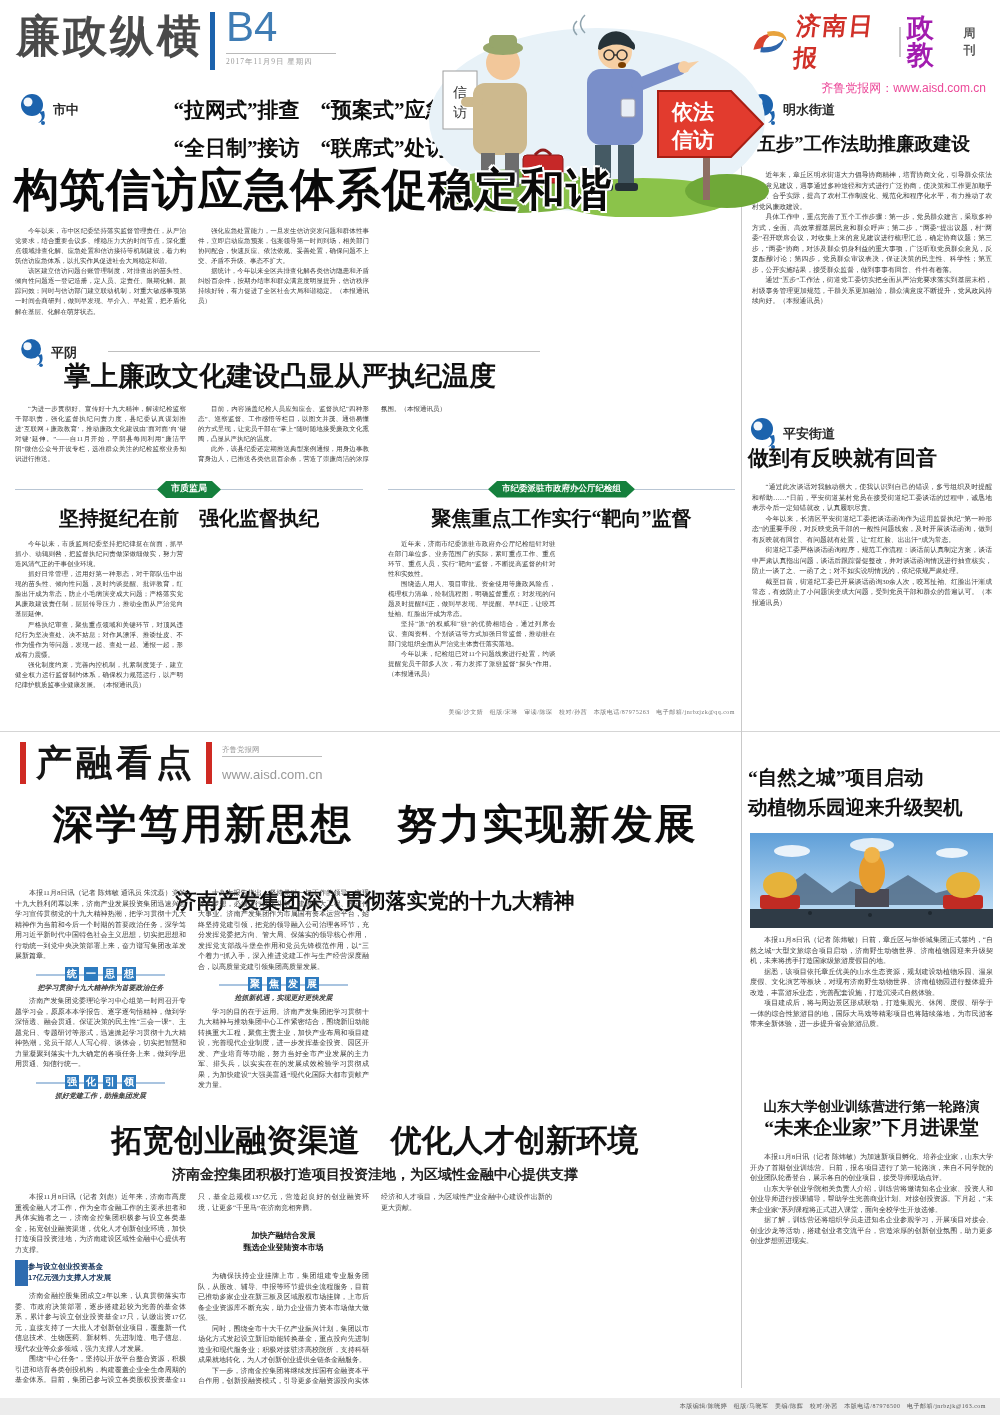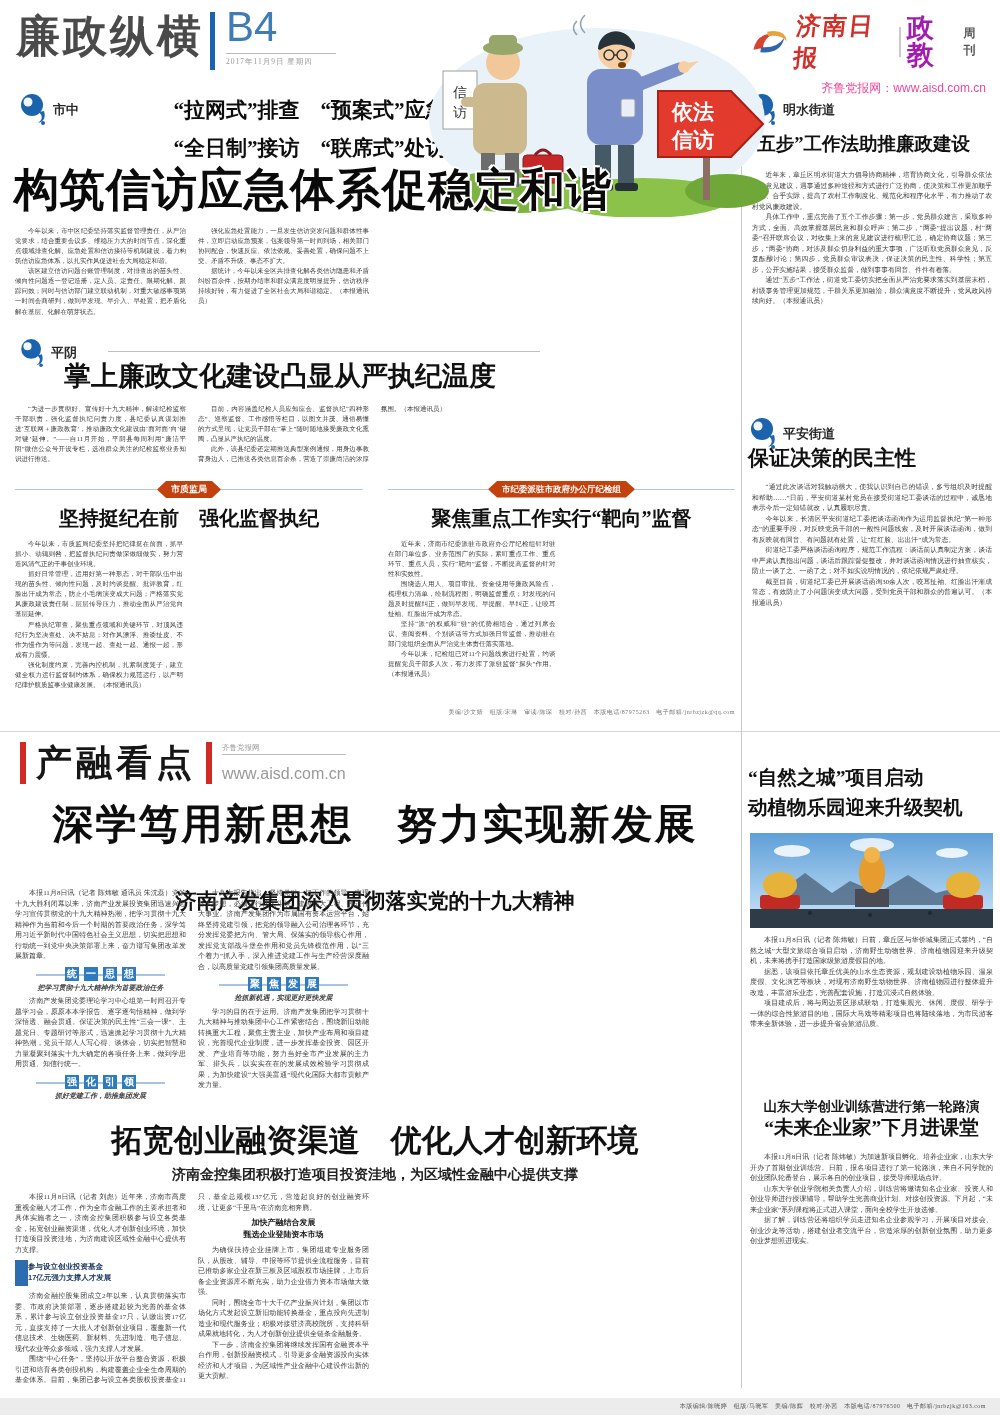--- a/index.html
+++ b/index.html
@@ -31,53 +31,53 @@
                text-shadow:2px 0 0 #fff,-2px 0 0 #fff,0 2px 0 #fff,0 -2px 0 #fff,2px 2px 0 #fff,-2px -2px 0 #fff;}
   .headline-serif{font-weight:bold;color:#111;text-align:center;line-height:1.25;}
   .body-text{color:#3a3a3a;text-align:justify;}
   .body-text p{margin:0;text-indent:2em;}
   .colwrap{column-gap:12px;column-fill:auto;overflow:hidden;}
   .cols-4{column-count:4;}
   .cols-2{column-count:2;}
 
   .tag-row{display:flex;align-items:center;}
   .tag-row .tl{flex:1;height:1px;background:#b9c6d4;}
-  .tag{background:#c2410c;color:#fff;font-family:Liberation Sans, sans-serif;
+  .tag{background:#15803d;color:#fff;font-family:Liberation Mono, monospace;
        font-weight:bold;font-size:9px;line-height:1;padding:4px 14px;white-space:nowrap;
        clip-path:polygon(0 50%,9px 0,calc(100% - 9px) 0,100% 50%,calc(100% - 9px) 100%,9px 100%);}
 
   .boxhead{position:relative;display:flex;justify-content:center;align-items:center;gap:5px;
            margin:5px 0 2px;break-inside:avoid;}
   .boxhead::before{content:"";position:absolute;left:12%;right:12%;top:50%;height:2px;background:#a9c4e0;}
   .boxhead .bx{position:relative;z-index:1;width:14px;height:14px;background:#2e7bbf;color:#fff;
                font-family:"Liberation Sans","DejaVu Sans",sans-serif;font-weight:bold;
                font-size:10px;line-height:14px;text-align:center;}
   .tagline{font-style:italic;font-weight:bold;text-align:center;text-indent:0 !important;
            margin:2px 0 3px !important;color:#444;break-inside:avoid;}
-  .bold-block{break-inside:avoid;margin:4px 0 !important;text-indent:0 !important;}
+  .bold-block{break-inside:avoid;margin:17px 0 !important;text-indent:0 !important;}
   .bold-block p{font-weight:bold;text-align:center;text-indent:0;margin:0;
                 font-family:"Liberation Sans","DejaVu Sans",sans-serif;color:#1a1a1a;}
   .fund-box{display:flex;align-items:center;break-inside:avoid;margin:5px 0;}
   .fund-box .sq{width:13px;height:26px;background:#2e6cb0;flex:0 0 auto;}
   .fund-box .tx p{font-family:"Liberation Sans","DejaVu Sans",sans-serif;font-weight:bold;
                   font-size:7.5px;line-height:1.45;color:#17355c;text-indent:0;margin:0;}
 
   .credits{font-size:6px;color:#777;text-align:right;letter-spacing:.5px;}
   .footer-bar{background:#ececec;height:17px;line-height:17px;text-align:right;
               font-size:6px;color:#555;padding-right:14px;letter-spacing:.5px;}
   .v-divider{border-left:1px solid #c9c9c9;width:0;}
   .h-divider{border-top:1px solid #d5d5d5;height:0;}
 
   .brand-bottom{display:flex;align-items:center;gap:10px;}
   .redbar{width:6px;height:42px;background:#cf2a23;}
   .brand-bottom-title{font-family:"Liberation Sans","DejaVu Sans",sans-serif;font-weight:bold;
                       font-size:36px;color:#161616;letter-spacing:4px;line-height:1;}
   .site-mini{font-family:"Liberation Sans","DejaVu Sans",sans-serif;color:#999;}
   .site-mini .a{font-size:7.5px;border-bottom:1px solid #bbb;padding-bottom:1px;}
-  .site-mini .b{font-size:16px;margin-top:10px;}
+  .site-mini .b{font-size:13px;margin-top:10px;}
 </style>
 </head>
 <body>
 
 <svg width="0" height="0" style="position:absolute">
   <defs>
     <g id="dropicon">
       <circle cx="12" cy="11" r="11" fill="#1c63ad"></circle>
       <circle cx="8" cy="8" r="4.5" fill="#ffffff" opacity="0.95"></circle>
       <path d="M19,18 q6,6 -1,11 q9,-2 6,-12 z" fill="#1c63ad"></path>
@@ -233,21 +233,21 @@
     <p>具体工作中，重点完善了五个工作步骤：第一步，党员群众建言，采取多种方式，全面、高效掌握基层民意和群众呼声；第二步，“两委”提出议题，村“两委”召开联席会议，对收集上来的意见建议进行梳理汇总，确定协商议题；第三步，“两委”协商，对涉及群众切身利益的重大事项，广泛听取党员群众意见，反复酝酿讨论；第四步，党员群众审议表决，保证决策的民主性、科学性；第五步，公开实施结果，接受群众监督，做到事事有回音、件件有着落。</p>
     <p>通过“五步”工作法，街道党工委切实把全面从严治党要求落实到基层末梢，村级事务管理更加规范，干群关系更加融洽，群众满意度不断提升，党风政风持续向好。（本报通讯员）</p>
   </div>
 
   <div class="abs region-row" style="left:750px;top:418px;">
     <svg width="26" height="31" viewBox="0 0 26 31">
         <use href="#dropicon"></use>
       </svg>
     <span class="region-label">平安街道</span>
   </div>
-  <div class="abs headline-serif" style="left:748px;top:445px;width:248px;font-size:21px;text-align:left;">保证决策的民主性</div>
+  <div class="abs headline-serif" style="left:748px;top:445px;width:248px;font-size:21px;text-align:left;">做到有反映就有回音</div>
   <div class="abs body-text" style="left:752px;top:482px;width:240px;height:244px;overflow:hidden;font-size:6.8px;line-height:1.55;">
     <p>“通过此次谈话对我触动很大，使我认识到自己的错误，多亏组织及时提醒和帮助……”日前，平安街道某村党员在接受街道纪工委谈话的过程中，诚恳地表示今后一定知错就改，认真履职尽责。</p>
     <p>今年以来，长清区平安街道纪工委把谈话函询作为运用监督执纪“第一种形态”的重要手段，对反映党员干部的一般性问题线索，及时开展谈话函询，做到有反映就有回音、有问题就有处置，让“红红脸、出出汗”成为常态。</p>
     <p>街道纪工委严格谈话函询程序，规范工作流程：谈话前认真制定方案，谈话中严肃认真指出问题，谈话后跟踪督促整改，并对谈话函询情况进行抽查核实，防止一谈了之、一函了之；对不如实说明情况的，依纪依规严肃处理。</p>
     <p>截至目前，街道纪工委已开展谈话函询30余人次，咬耳扯袖、红脸出汗渐成常态，有效防止了小问题演变成大问题，受到党员干部和群众的普遍认可。（本报通讯员）</p>
   </div>
 
   <div class="abs brand-bottom" style="left:20px;top:742px;">
     <span class="redbar"></span>
     <span class="brand-bottom-title">产融看点</span>

